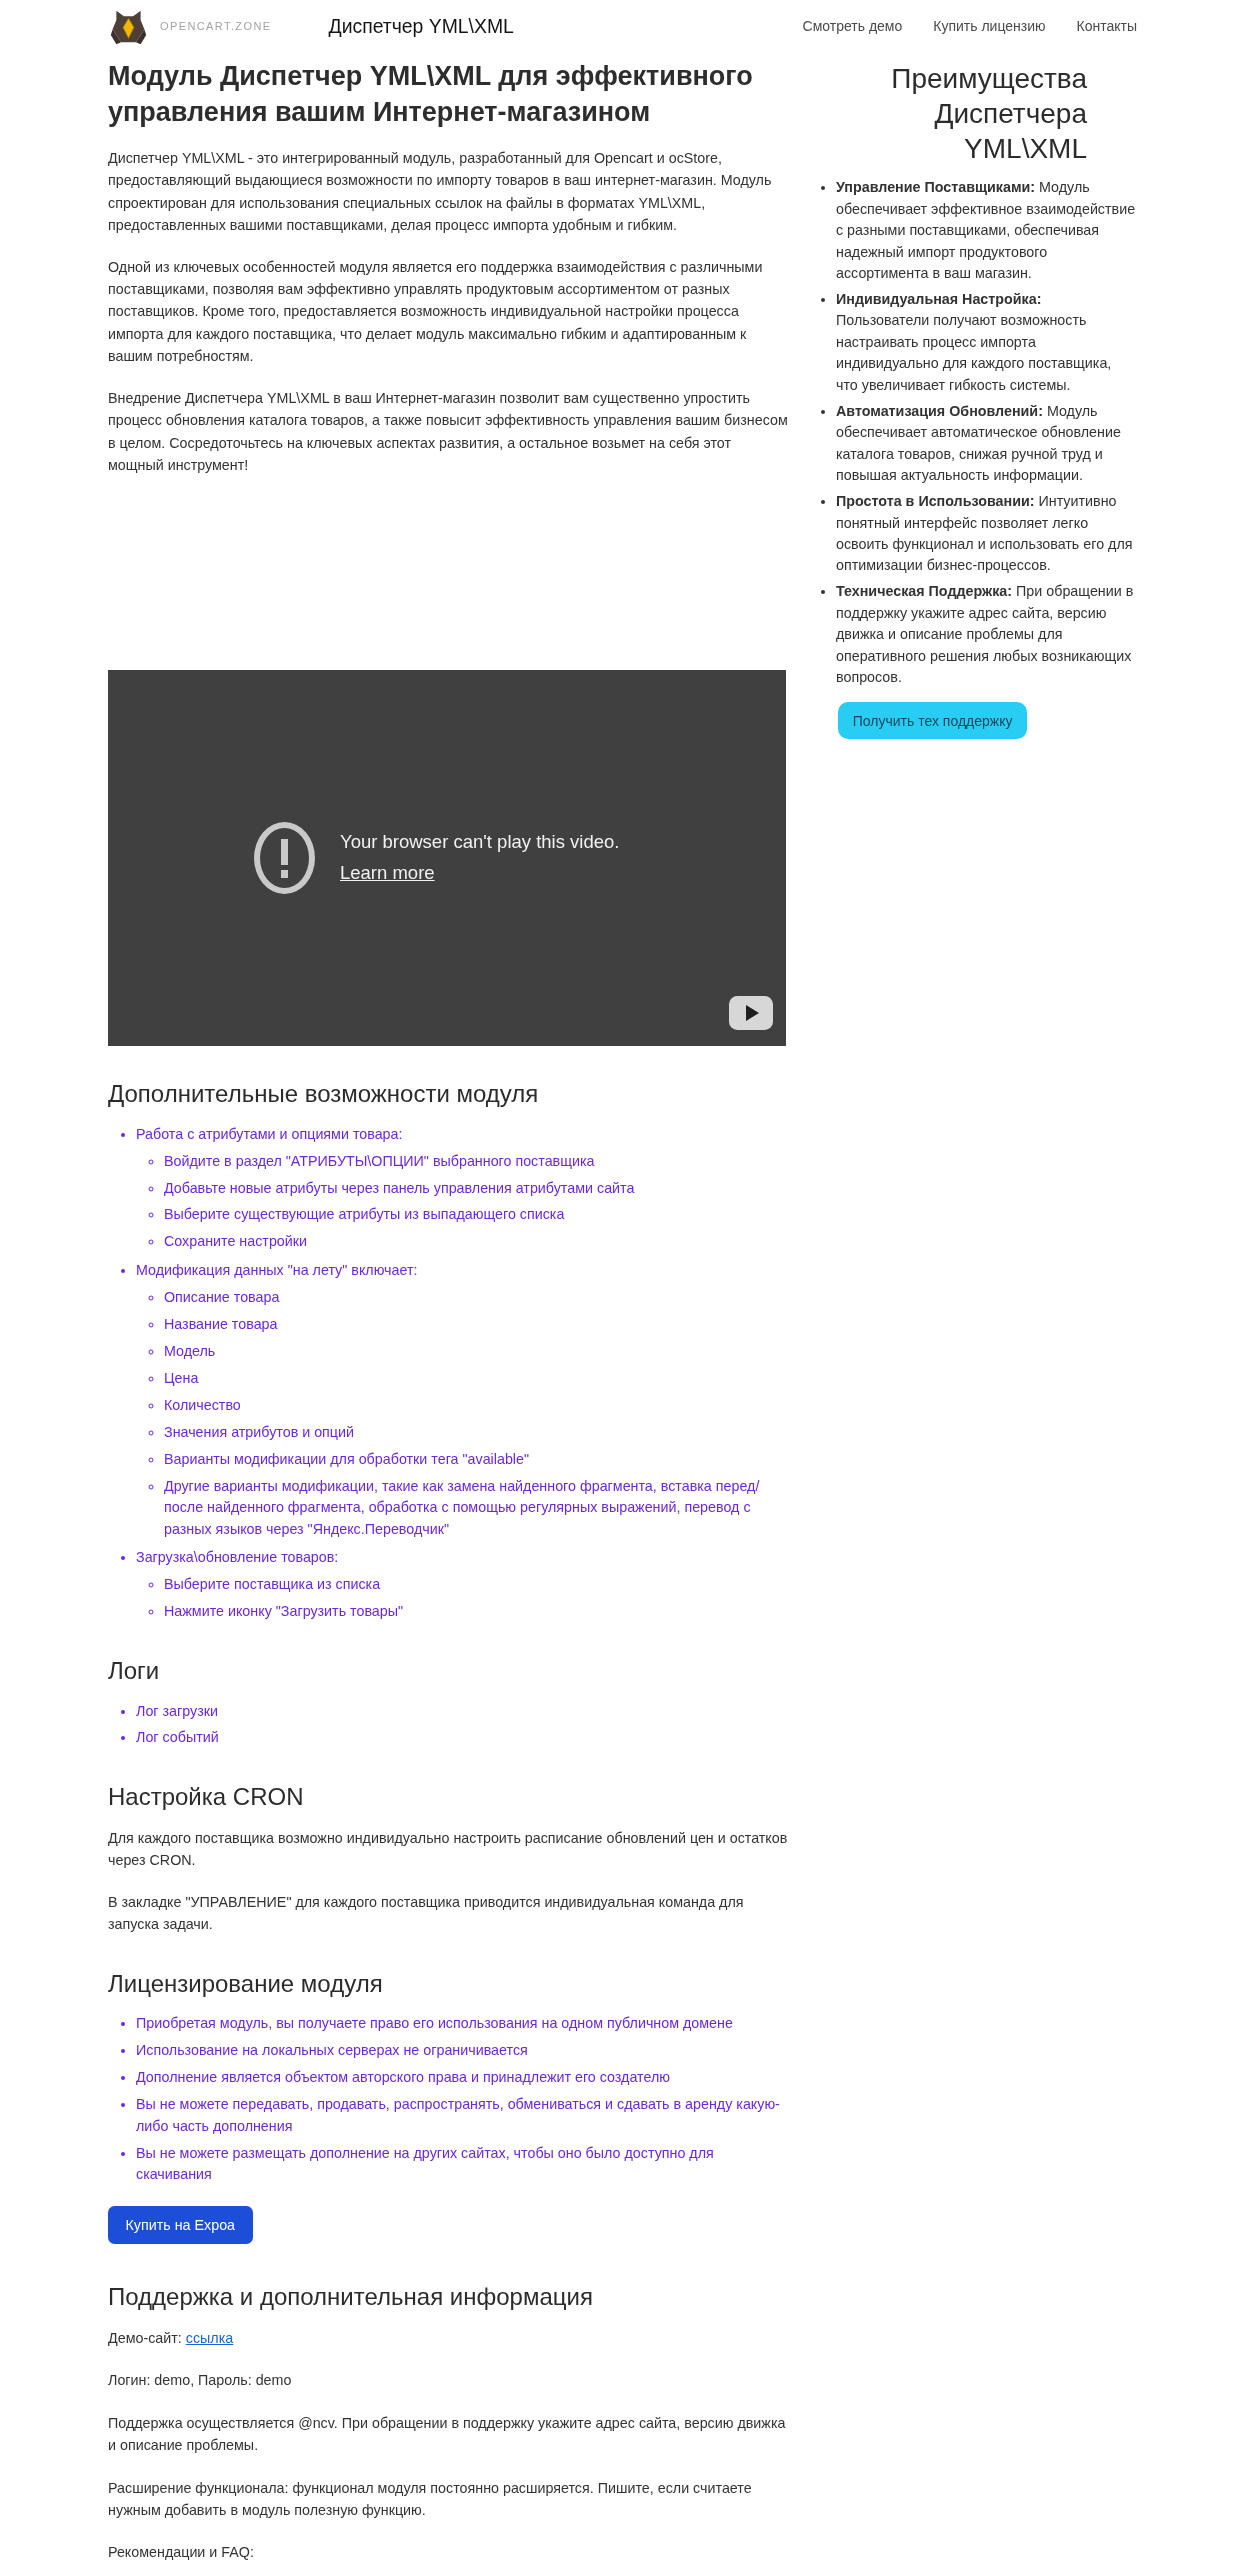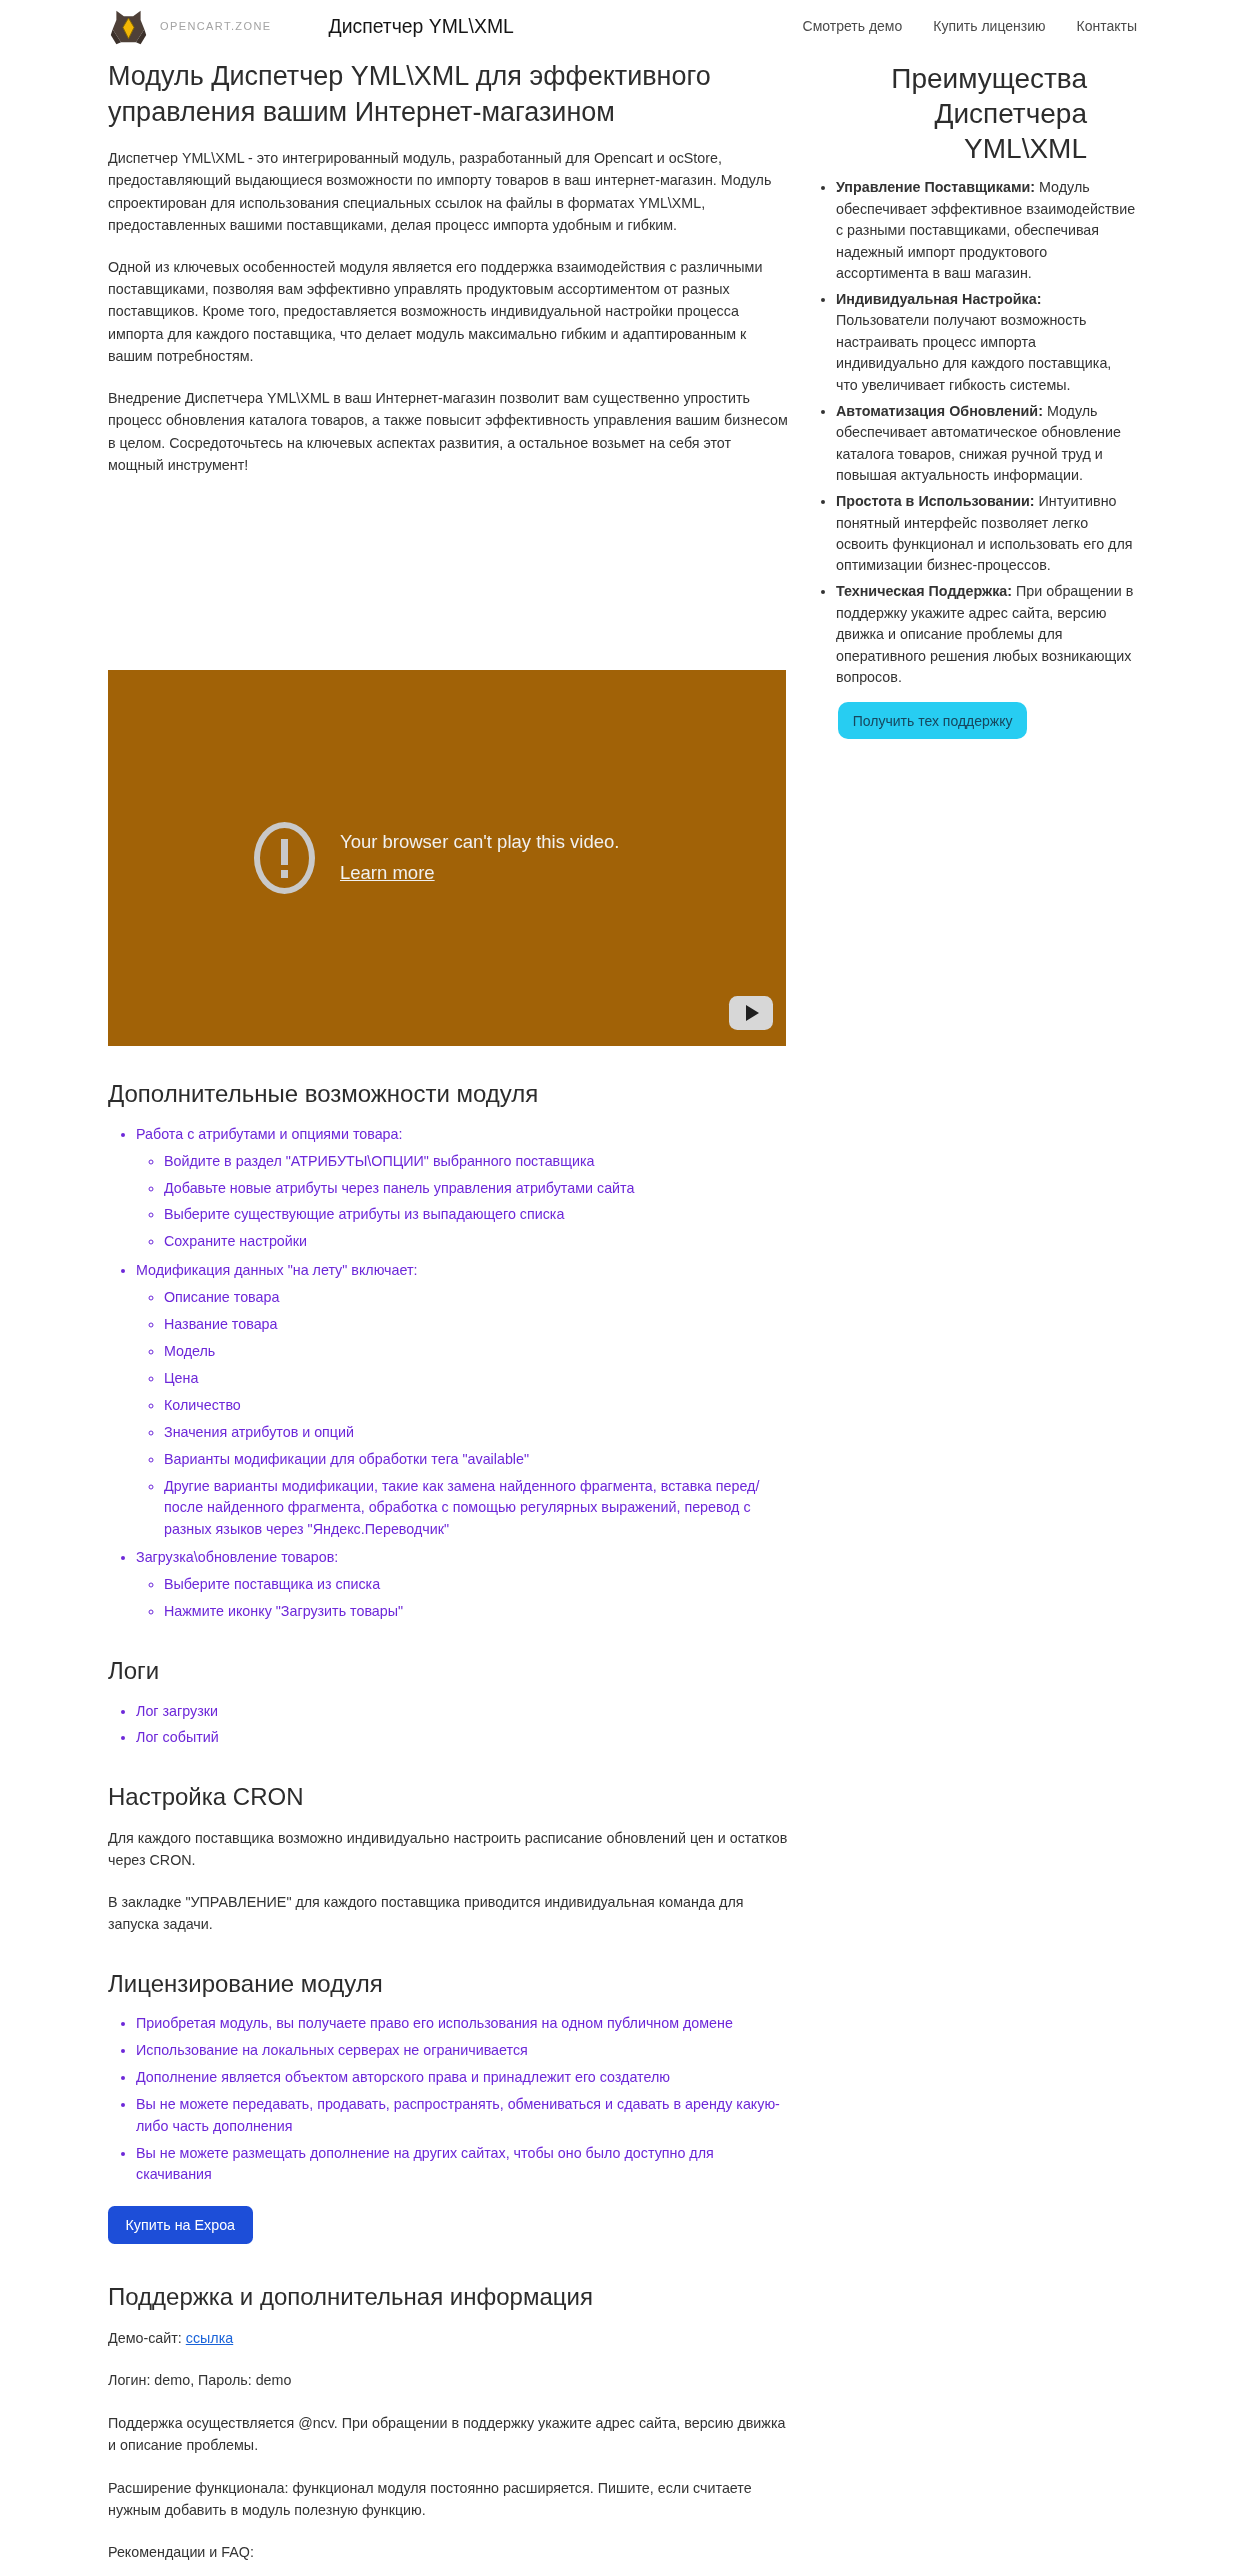--- a/index.html
+++ b/index.html
@@ -19,36 +19,36 @@
   .app-title { margin-left:57px; font-size:19.4px; color:#151515; }
   nav { margin-left:auto; display:flex; gap:31px; }
   nav a { color:#4a4a4a; font-size:14px; text-decoration:none; }
 
   
   .content { display:flex; align-items:flex-start; }
   .main-col { width:681px; flex:0 0 681px; }
   .sidebar { width:327px; flex:0 0 327px; margin-left:21px; }
 
   h1 {
-    font-size:27px; font-weight:400; color:#2d2d2d;
+    font-size:27px; font-weight:700; color:#2d2d2d;
     line-height:1.32; margin:7.4px 0 16.6px;
   }
   h2 {
     font-size:24px; font-weight:400; color:#2c2c2c;
     margin:33px 0 14.8px; line-height:1.25;
   }
   p { font-size:14.3px; line-height:1.55; margin:0 0 20.3px; color:#333; }
 
   ul.blist { margin:0 0 9.2px; padding-left:28px; font-size:14.3px; line-height:1.5; color:#6d28d9; }
   ul.blist li { margin-bottom:5.5px; }
   ul.blist ul { list-style:circle; padding-left:28px; margin:5.5px 0 7.4px; }
 
   
   .video-block {
-    position:relative; width:678px; height:376px; background:#a16207;
+    position:relative; width:678px; height:376px; background:#404040;
     margin-top:194px; cursor:pointer;
   }
   .video-msg-row { display:flex; align-items:center; height:100%; padding-left:146px; }
   .warn-icon {
     width:61px; height:72px; border:6.5px solid #c9c9c9; border-radius:50%;
     position:relative; flex:0 0 auto;
   }
   .warn-bar { position:absolute; left:50%; top:11px; width:7.4px; height:26px; margin-left:-3.7px; background:#c9c9c9; }
   .warn-dot { position:absolute; left:50%; bottom:10.2px; width:7.4px; height:7.4px; margin-left:-3.7px; background:#c9c9c9; }
   .video-texts { margin-left:25px; color:#f1f1f1; font-size:18.5px; line-height:1.45; }

